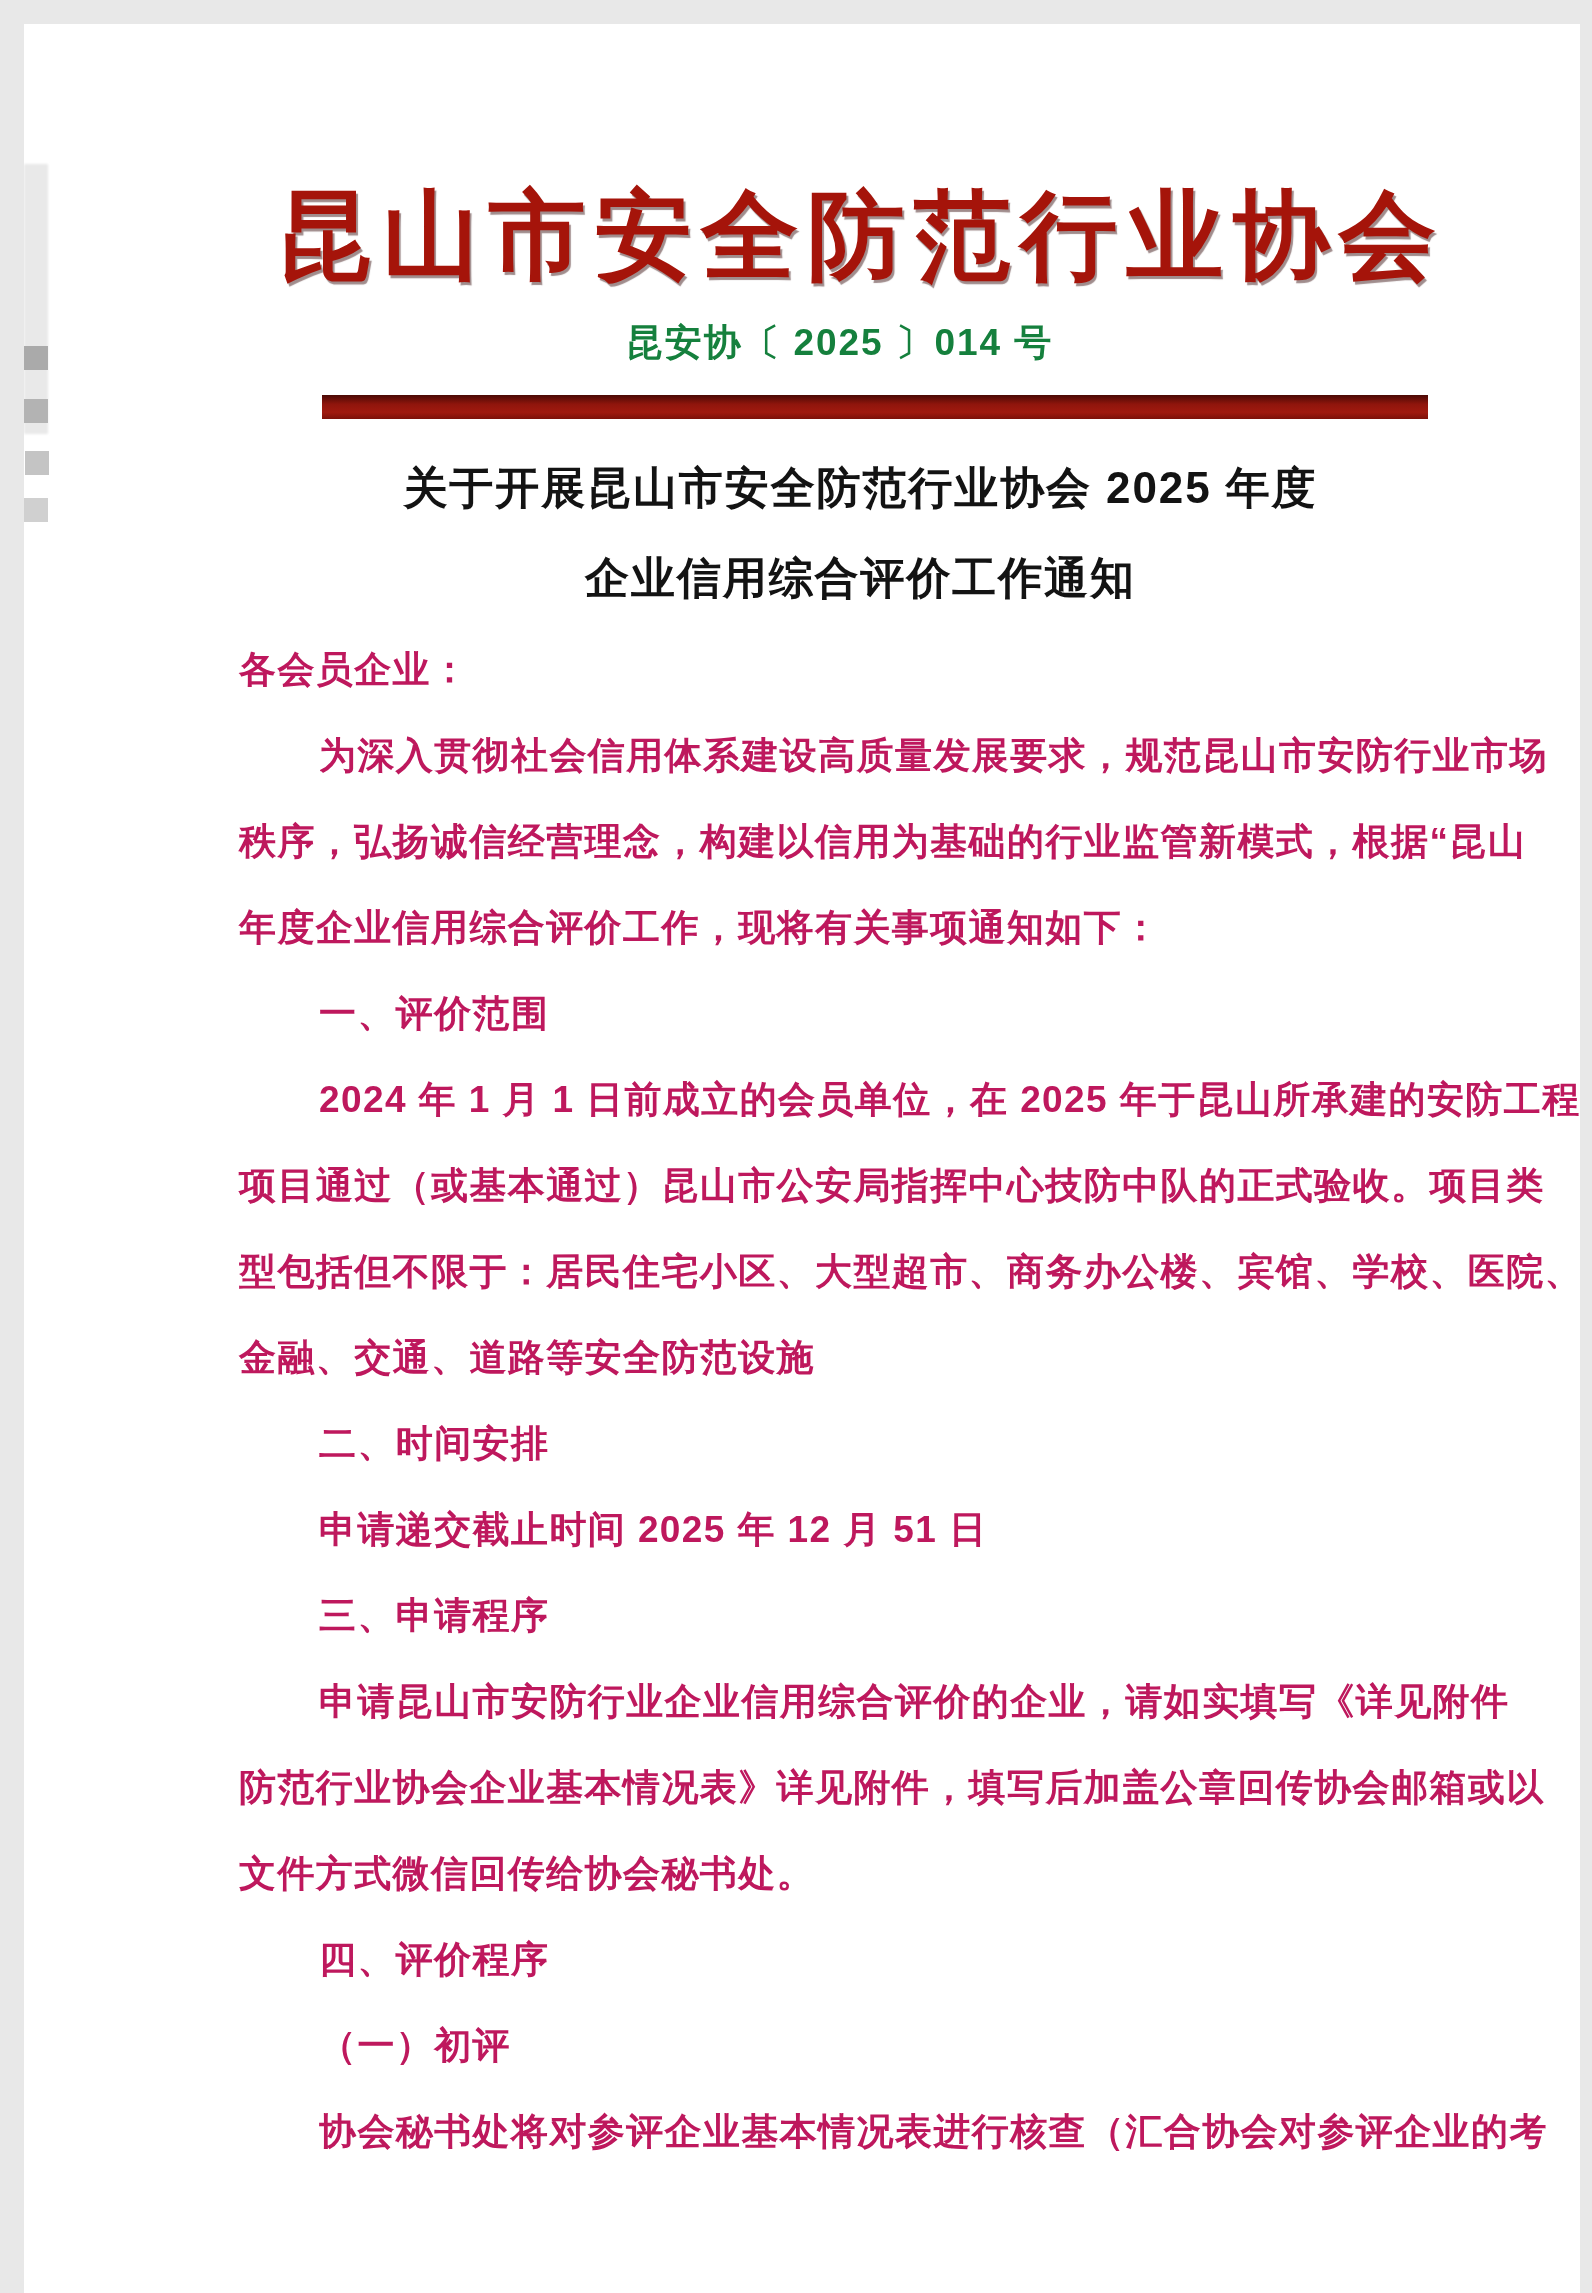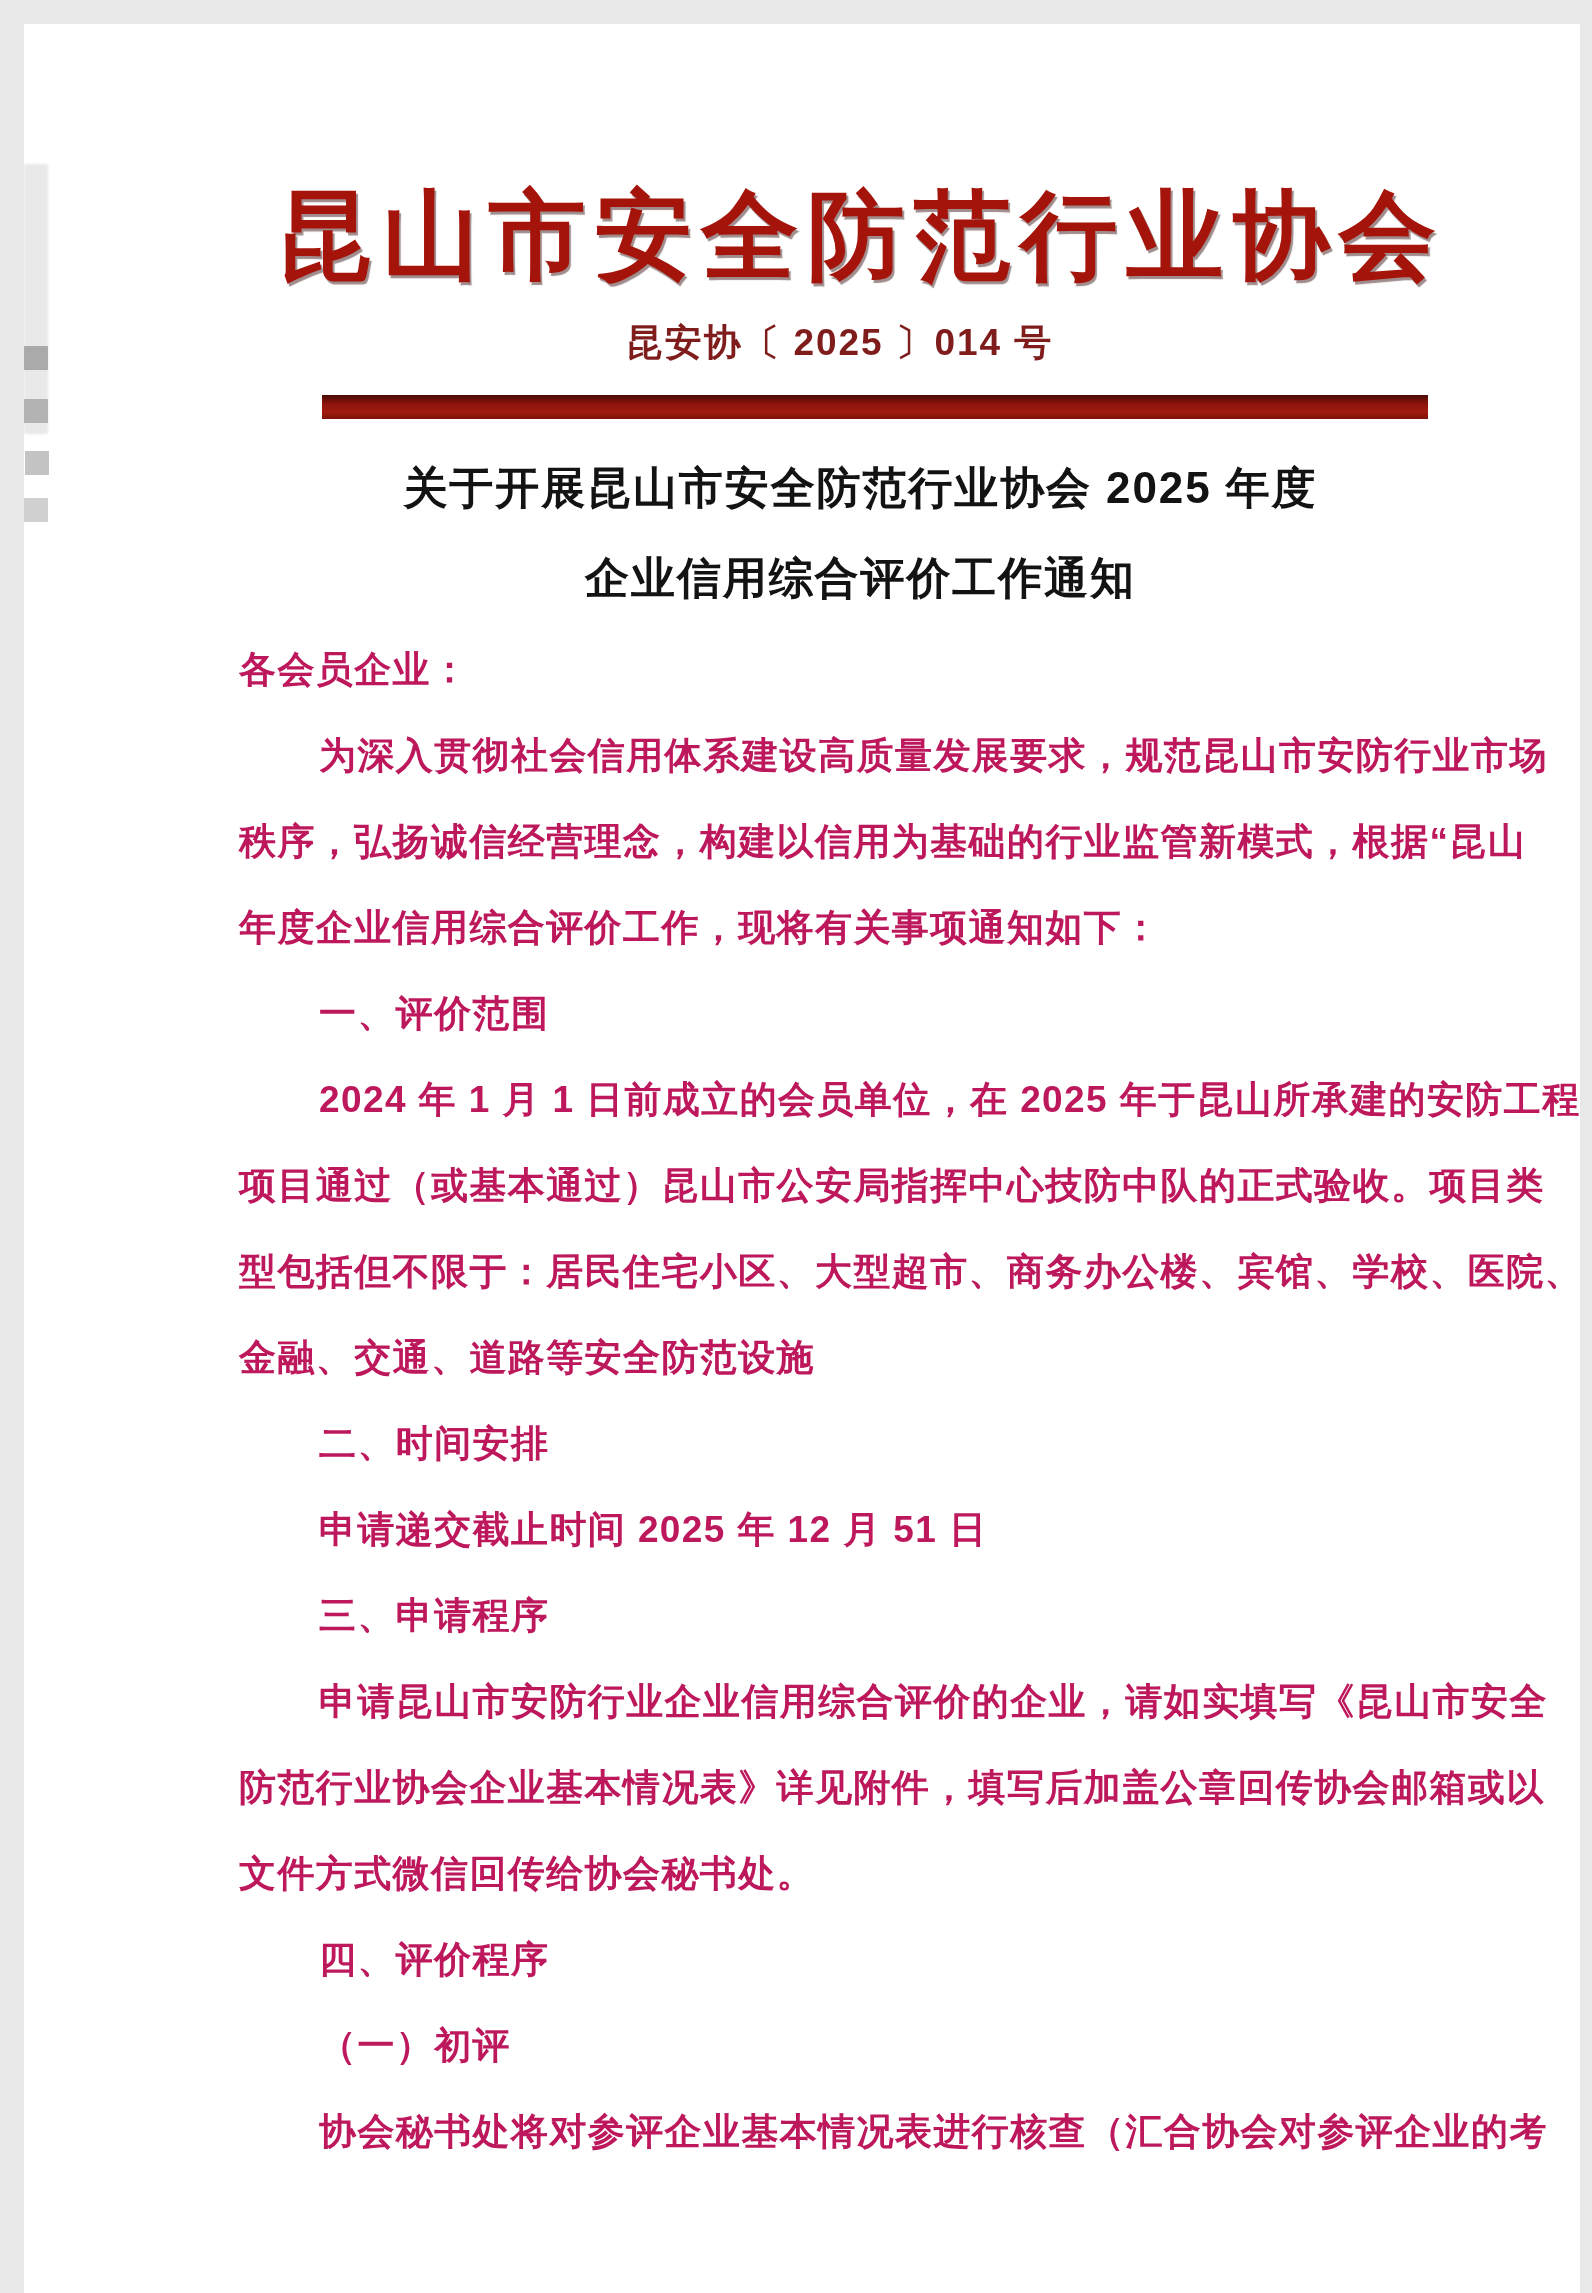--- a/index.html
+++ b/index.html
@@ -20,21 +20,21 @@
     font-family:"Liberation Serif", serif;
     font-weight:700; font-size:97px; letter-spacing:9.3px;
     color:#a5140a;
     text-shadow:1.9px 2.8px 0.9px rgba(45,0,0,.45);
   }
   
   .doc-number {
     position:absolute; top:276px; left:191px; width:1249px;
     text-align:center; white-space:nowrap;
     font-weight:700; font-size:37px; letter-spacing:1.9px; line-height:62px;
-    color:#7f1d1d;
+    color:#15803d;
   }
   
   .red-rule {
     position:absolute; top:371px; left:298px; width:1106px; height:9.3px;
     background:linear-gradient(180deg,#4a0a05 0%,#8f150c 38%,#a01a0f 72%,#7c1109 100%);
   }
   
   .doc-heading {
     position:absolute; top:395px; left:191px; width:1291px;
     text-align:center; color:#131313;
@@ -84,21 +84,21 @@
     <div class="line">秩序，弘扬诚信经营理念，构建以信用为基础的行业监管新模式，根据“昆山</div>
     <div class="line">年度企业信用综合评价工作，现将有关事项通知如下：</div>
     <div class="line ind">一、评价范围</div>
     <div class="line ind">2024 年 1 月 1 日前成立的会员单位，在 2025 年于昆山所承建的安防工程</div>
     <div class="line">项目通过（或基本通过）昆山市公安局指挥中心技防中队的正式验收。项目类</div>
     <div class="line">型包括但不限于：居民住宅小区、大型超市、商务办公楼、宾馆、学校、医院、</div>
     <div class="line">金融、交通、道路等安全防范设施</div>
     <div class="line ind">二、时间安排</div>
     <div class="line ind">申请递交截止时间 2025 年 12 月 51 日</div>
     <div class="line ind">三、申请程序</div>
-    <div class="line ind">申请昆山市安防行业企业信用综合评价的企业，请如实填写《昆山市安全</div>
+    <div class="line ind">申请昆山市安防行业企业信用综合评价的企业，请如实填写《详见附件</div>
     <div class="line">防范行业协会企业基本情况表》详见附件，填写后加盖公章回传协会邮箱或以</div>
     <div class="line">文件方式微信回传给协会秘书处。</div>
     <div class="line ind">四、评价程序</div>
     <div class="line ind">（一）初评</div>
     <div class="line ind">协会秘书处将对参评企业基本情况表进行核查（汇合协会对参评企业的考</div>
   </div>
 
 </div>
 
 

